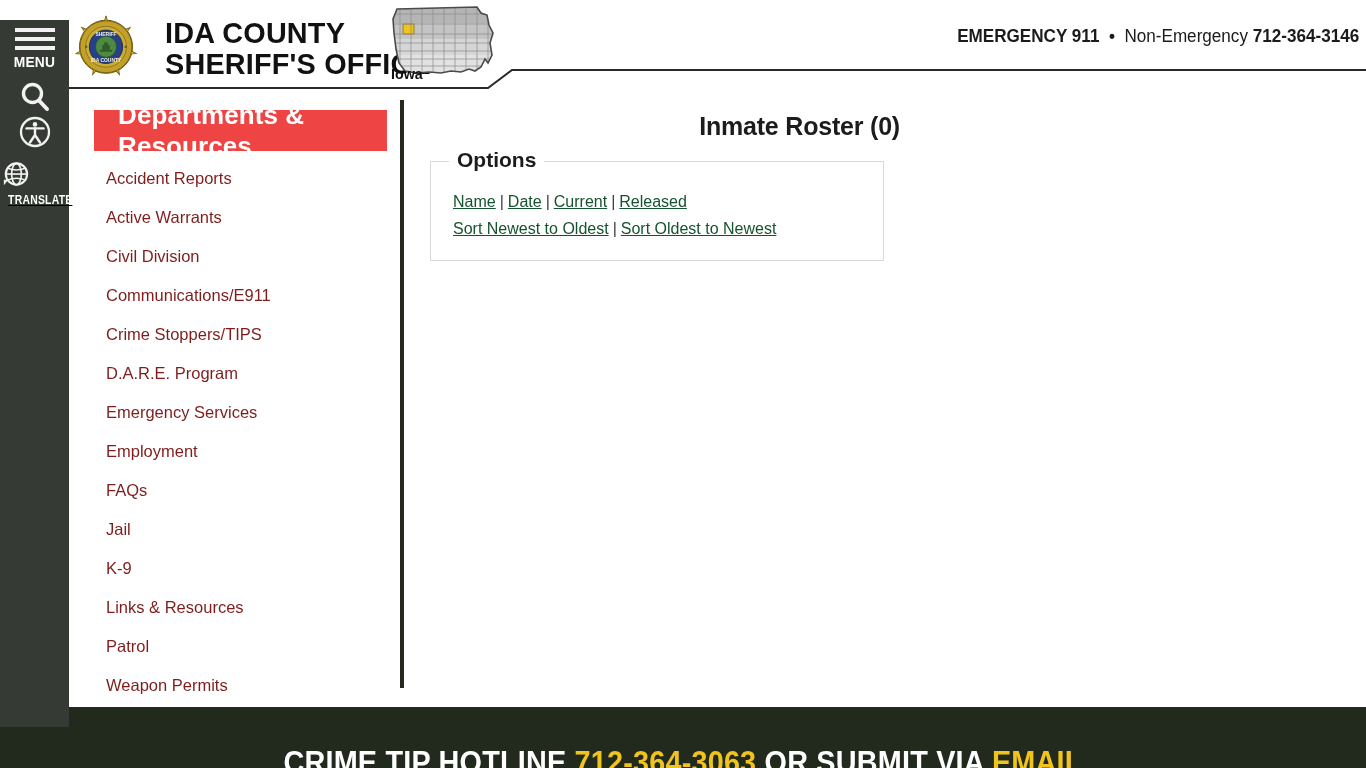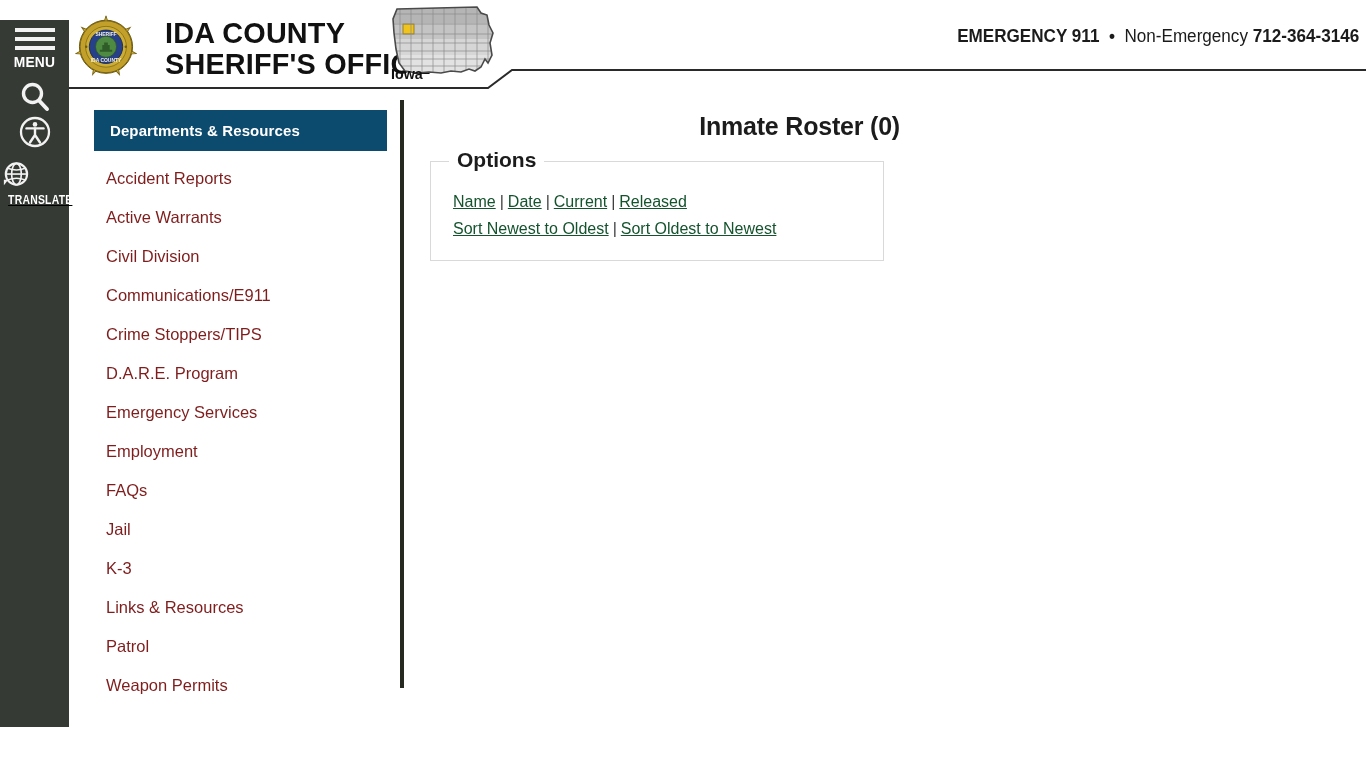--- a/index.html
+++ b/index.html
@@ -88,24 +88,24 @@
   .emergency .dot { padding:0 10px; font-weight:700; }
   .emergency .ne-label { font-weight:400; }
 
   
   .divider {
     position:absolute; left:400px; top:100px; width:4px; height:588px;
     background:#25291f;
   }
   .sidebar { position:absolute; left:94px; top:110px; width:293px; }
   .sidebar-head {
-    background:#0c4a6e; color:#ffffff;
+    background:#ef4444; color:#ffffff;
     height:41px; display:flex; align-items:center;
-    padding-left:16px;
-    font-size:15px; font-weight:700; letter-spacing:.1px;
+    padding-left:24px;
+    font-size:26px; font-weight:700; letter-spacing:.1px;
   }
   .sidebar-list { margin-top:8px; }
   .sidebar-item {
     display:block; color:#7f1d1d; text-decoration:none;
     font-size:16.5px; line-height:20px;
     padding:9px 0 10px 12px;
     cursor:pointer;
   }
 
   
@@ -276,21 +276,21 @@
       <a class="sidebar-item">Accident Reports</a>
       <a class="sidebar-item">Active Warrants</a>
       <a class="sidebar-item">Civil Division</a>
       <a class="sidebar-item">Communications/E911</a>
       <a class="sidebar-item">Crime Stoppers/TIPS</a>
       <a class="sidebar-item">D.A.R.E. Program</a>
       <a class="sidebar-item">Emergency Services</a>
       <a class="sidebar-item">Employment</a>
       <a class="sidebar-item">FAQs</a>
       <a class="sidebar-item">Jail</a>
-      <a class="sidebar-item">K-3</a>
+      <a class="sidebar-item">K-9</a>
       <a class="sidebar-item">Links &amp; Resources</a>
       <a class="sidebar-item">Patrol</a>
       <a class="sidebar-item">Weapon Permits</a>
     </div>
   </div>
 
   <div class="main">
     <h1 class="page-title">Inmate Roster (0)</h1>
 
     <div class="options-box">
@@ -299,14 +299,17 @@
       <div class="opt-row">
         <a>Name</a><span class="sep">|</span><a>Date</a><span class="sep">|</span><a>Current</a><span class="sep">|</span><a>Released</a>
       </div>
 
       <div class="opt-row">
         <a>Sort Newest to Oldest</a><span class="sep">|</span><a>Sort Oldest to Newest</a>
       </div>
     </div>
   </div>
 
+  <div class="footer">
+    <div class="footer-text"><span>CRIME TIP HOTLINE </span><span class="hl">712-364-3063</span><span> OR SUBMIT VIA </span><span class="hl">EMAIL</span></div>
+  </div>
 
 </div>
 
 </body></html>

